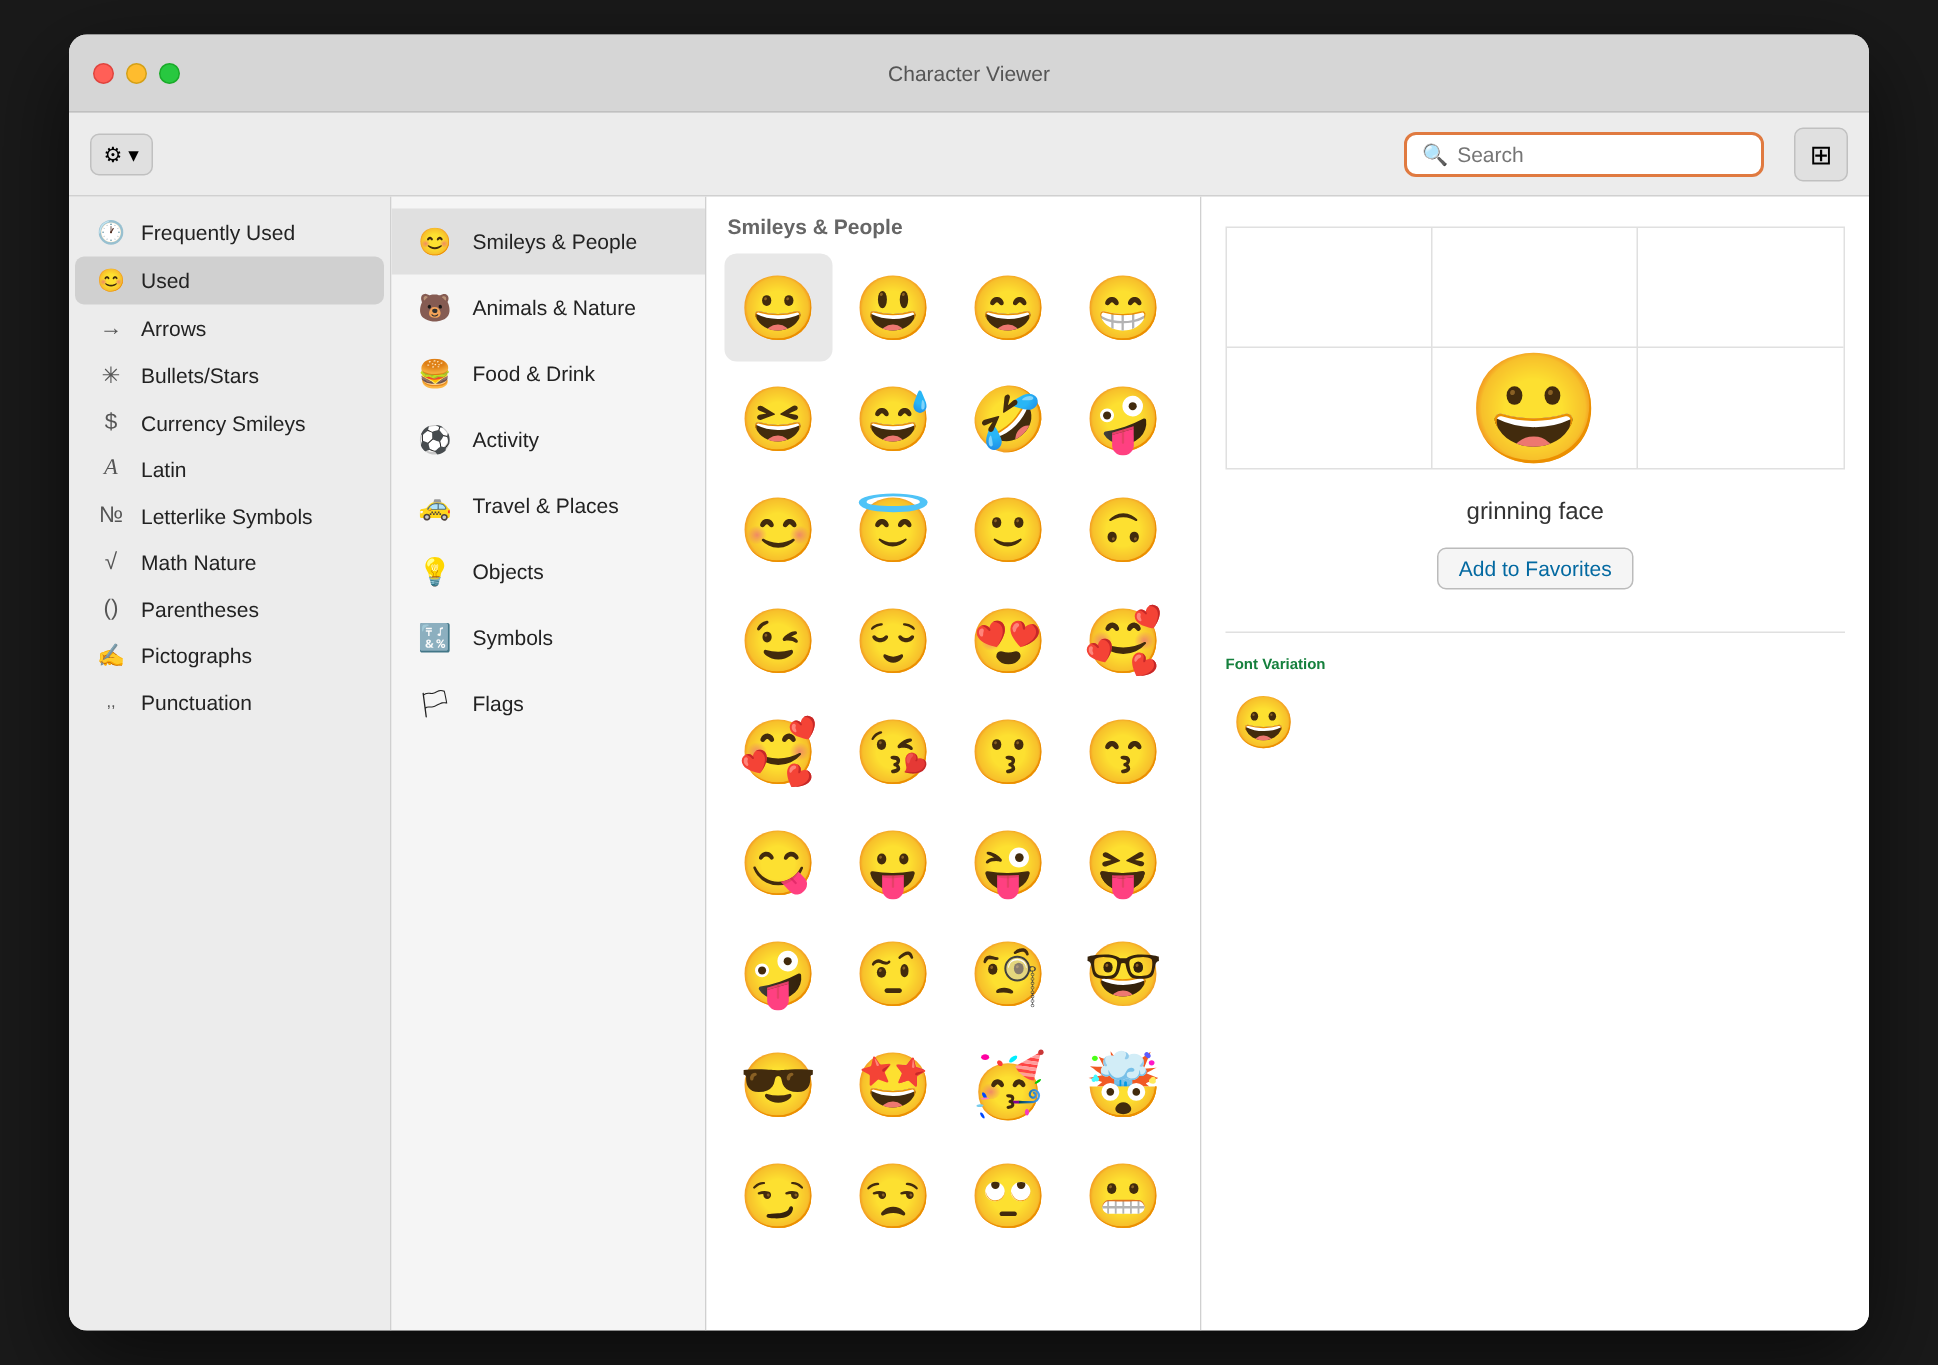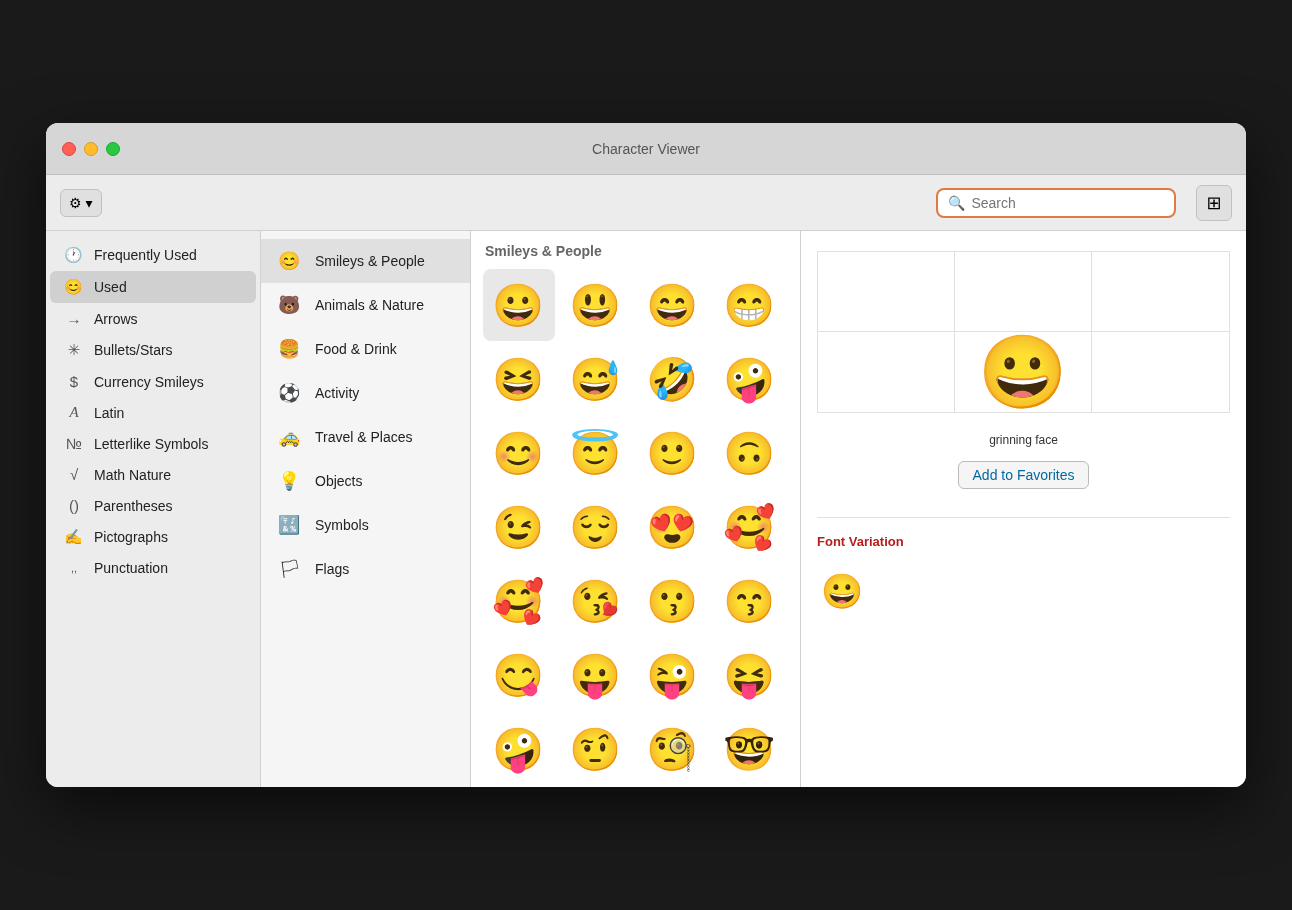--- a/index.html
+++ b/index.html
@@ -6,21 +6,21 @@
     body {
       background: #1a1a1a;
       display: flex;
       justify-content: center;
       align-items: center;
       min-height: 100vh;
       font-family: -apple-system, BlinkMacSystemFont, 'SF Pro Text', 'Helvetica Neue', sans-serif;
     }
     .window {
       width: 1200px;
-      height: 664px;
+      height: 864px;
       background: #ececec;
       border-radius: 12px;
       box-shadow: 0 20px 60px rgba(0,0,0,0.6);
       display: flex;
       flex-direction: column;
       overflow: hidden;
     }
     
     .titlebar {
       height: 52px;
@@ -213,41 +213,41 @@
     .detail-panel {
       flex: 1;
       background: #fff;
       display: flex;
       flex-direction: column;
       align-items: center;
       padding: 20px 16px;
       overflow-y: auto;
     }
     .detail-name {
-      font-size: 12px;
+      font-size: 16px;
       color: #333;
       margin-bottom: 14px;
       font-weight: 400;
     }
     .add-favorites-btn {
       border: 1px solid #bbb;
       background: #f5f5f5;
       border-radius: 6px;
       padding: 5px 14px;
       font-size: 14px;
       cursor: pointer;
       color: #0369a1;
       margin-bottom: 20px;
     }
     .font-variation-title {
-      font-size: 13px;
+      font-size: 10px;
       font-weight: 700;
-      color: #b91c1c;
+      color: #15803d;
       align-self: flex-start;
-      margin-bottom: 16px;
+      margin-bottom: 6px;
     }
     .font-variation-grid {
       display: flex;
       align-self: flex-start;
       gap: 4px;
     }
     .font-var-cell {
       width: 52px;
       height: 52px;
       display: flex;

